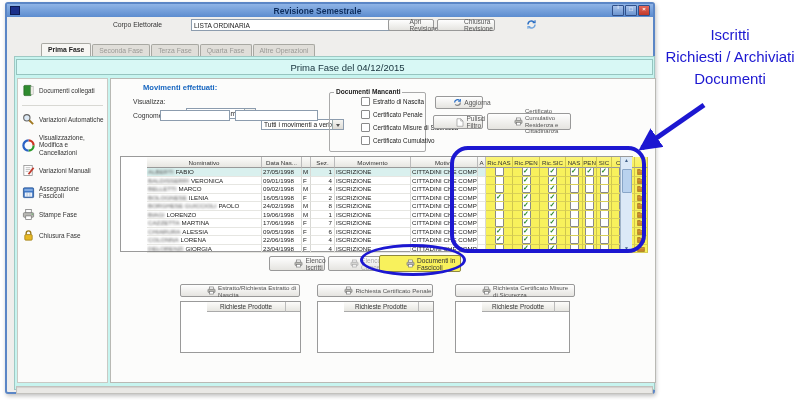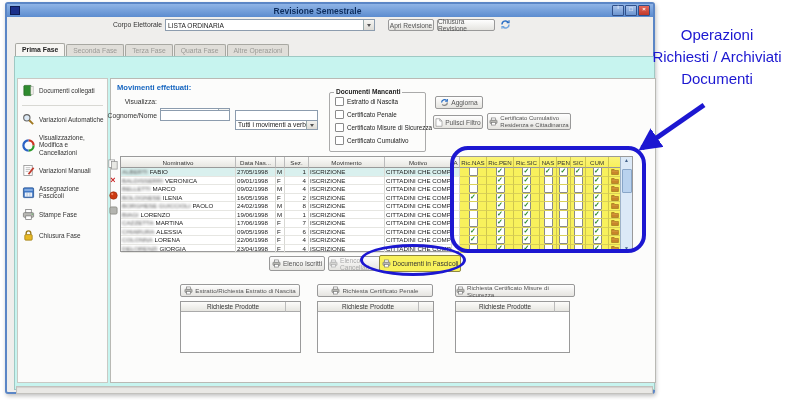--- a/index.html
+++ b/index.html
@@ -1,19 +1,19 @@
 <!DOCTYPE html>
 <html><head>
 <meta charset="utf-8">
 <style>
   html,body{margin:0;padding:0;}
   #canvas{position:relative;width:800px;height:400px;background:#ffffff;
     font-family:"Liberation Sans",sans-serif;overflow:hidden;
     --ann:#1c17d1; --hl:#f8f15c; --cyan:#c7f4ef; --selrow:#d9f0ee;}
-  .abs{position:absolute;box-sizing:border-box;}
+  .abs{position:absolute;box-sizing:border-box;padding-left:26px;}
   
   .window{left:5px;top:2px;width:650px;height:392px;border:2px solid #5b86c6;border-radius:3px;
      background:#efeeec;box-shadow:1px 2px 4px rgba(0,0,0,.25);}
   .titlebar{left:0;top:0;right:0;height:13px;background:linear-gradient(#8fb4e6,#5c8ccf);
      display:flex;align-items:center;padding:0 3px;}
   .title-icon{width:8px;height:7px;background:#1a2f8a;border:1px solid #0c1b55;margin-right:3px;}
   .titlebar .ttl{flex:1;text-align:center;font-size:8.5px;font-weight:bold;color:#0d2d5e;}
   .winbtns{display:flex;gap:1px;}
   .wbtn{width:10px;height:9px;border:1px solid #31508a;border-radius:1px;
      background:linear-gradient(#a8c2ea,#6b94cf);color:#fff;font-size:6px;line-height:7px;text-align:center;}
@@ -132,20 +132,21 @@
 
     <div class="abs tabs" id="tabs">
         <div class="tab active">Prima Fase</div>
         <div class="tab">Seconda Fase</div>
         <div class="tab">Terza Fase</div>
         <div class="tab">Quarta Fase</div>
         <div class="tab">Altre Operazioni</div>
       </div>
 
     <div class="abs content"></div>
+    <div class="abs banner">Prima Fase del 04/12/2015</div>
 
     <div class="abs sidebar" id="sidebar">
         <div class="side-item">
           <span class="icn">
             <svg width="13" height="13" viewBox="0 0 14 14">
               <rect x="2" y="1.5" width="8" height="11" rx="1" fill="#2e8b2e" stroke="#1d5c1d" stroke-width="0.7"></rect>
               <rect x="9.5" y="2.5" width="2.5" height="9" fill="#f2f2ea" stroke="#999" stroke-width="0.5"></rect>
             </svg>
           </span>
           <span class="slbl">Documenti collegati</span>
@@ -840,17 +841,17 @@
   <div class="abs ann-ellipse"></div>
   <svg class="ann-arrow" width="800" height="400" viewBox="0 0 800 400">
     <defs>
       <marker id="ah" viewBox="0 0 8 8" refX="6.5" refY="4" markerWidth="4.5" markerHeight="4.5" orient="auto">
         <path d="M0,0 L8,4 L0,8 Z" style="fill:var(--ann);"></path>
       </marker>
     </defs>
     <line x1="704" y1="105" x2="642" y2="148" style="stroke:var(--ann);" stroke-width="5" marker-end="url(#ah)"></line>
   </svg>
   <div class="abs ann-text">
-    <div>Operazioni</div>
+    <div>Iscritti</div>
     <div>Richiesti / Archiviati</div>
     <div>Documenti</div>
   </div>
 </div>
 
 </body></html>

